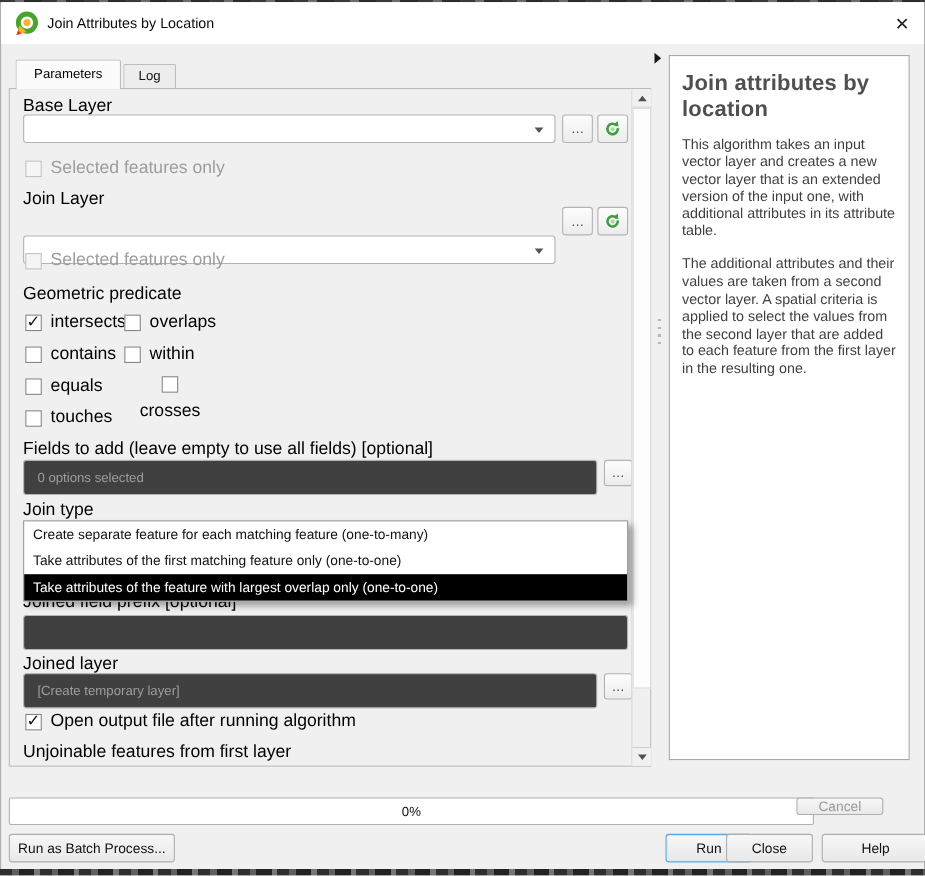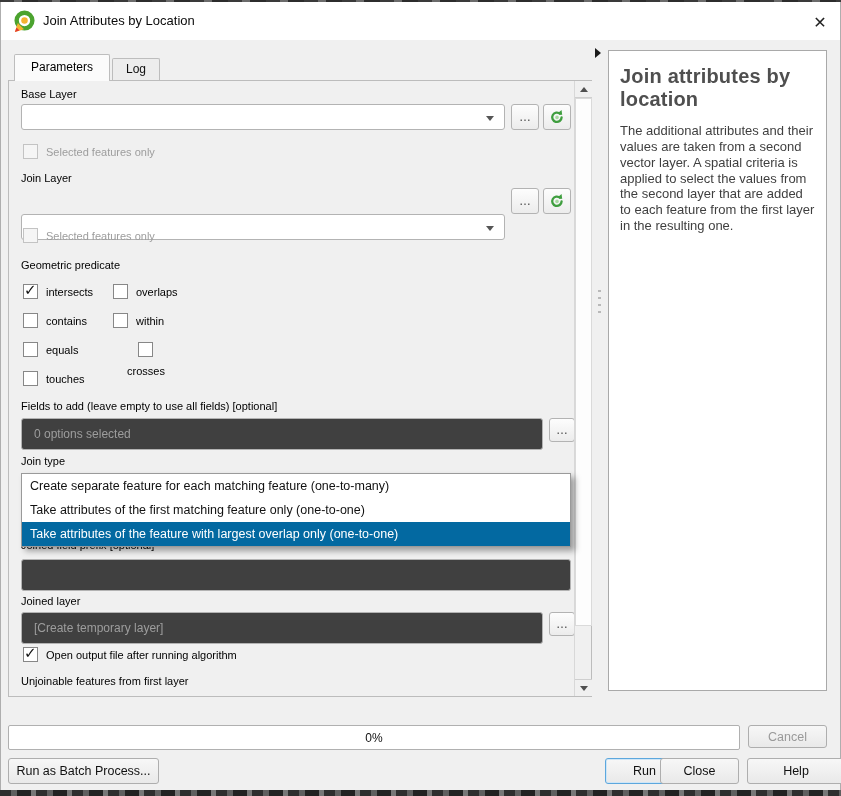--- a/index.html
+++ b/index.html
@@ -30,21 +30,21 @@
     border-radius:2px 2px 0 0; }
   .tab.active { left:14px; top:54px; width:96px; height:27px; background:#fbfbfb; z-index:3;
     line-height:25px; }
   .tab.inactive { left:112px; top:58px; width:48px; height:23px; background:#ededed;
     line-height:21px; color:#111; }
 
   
   .param-frame { position:absolute; left:8px; top:80px; width:584px; height:617px;
     border:1px solid #bcbcbc; background:#f0f0f0; z-index:1; }
   .pf { position:absolute; }
-  .lbl { font-size:11px; color:#000; white-space:nowrap; }
+  .lbl { font-size:16px; color:#000; white-space:nowrap; }
   .lbl.dim { color:#9d9d9d; }
 
   .combo { background:#fff; border:1px solid #b3b3b3; border-radius:3px; height:26px; position:relative; }
   .combo .arrow { position:absolute; right:10px; top:11px; width:0; height:0;
     border-left:4px solid transparent; border-right:4px solid transparent; border-top:5px solid #555; }
   .tinybtn { border:1px solid #b3b3b3; border-radius:3px; height:26px;
     background:linear-gradient(#fdfdfd,#ececec); display:flex; align-items:center; justify-content:center;
     font-size:12px; color:#444; cursor:pointer; }
   .tinybtn.small { height:24px; }
   .refresh-svg { width:16px; height:16px; }
@@ -55,21 +55,21 @@
 
   .cb { width:15px; height:15px; background:#fff; border:1px solid #878787; position:relative; display:inline-block; }
   .cb.disabled { border-color:#c3c3c3; background:#f5f5f5; }
   .cb .tick { position:absolute; left:0px; top:-4px; font-size:15px; font-weight:bold; color:#111; }
   .cbrow { display:flex; align-items:center; gap:8px; }
 
   
   .popup { position:absolute; background:#fff; border:1px solid #9a9a9a; z-index:6;
     box-shadow:4px 4px 6px rgba(0,0,0,.35); }
   .popup .opt { height:24px; line-height:24px; padding:0 8px; font-size:12.5px; color:#111; white-space:nowrap; cursor:pointer; }
-  .popup .opt.selected { background:#0369a1; color:#fff; }
+  .popup .opt.selected { background:#000000; color:#fff; }
 
   
   .scrollbar { position:absolute; right:0; top:0; width:17px; height:615px; background:#f0f0f0; border-left:1px solid #d8d8d8; }
   .sb-btn { position:absolute; left:0; width:17px; height:17px; background:#f0f0f0;
     display:flex; align-items:center; justify-content:center; cursor:pointer; }
   .sb-up { top:0; border-bottom:1px solid #cfcfcf; }
   .sb-down { bottom:0; border-top:1px solid #cfcfcf; }
   .tri-up { width:0; height:0; border-left:4px solid transparent; border-right:4px solid transparent; border-bottom:5px solid #505050; }
   .tri-down { width:0; height:0; border-left:4px solid transparent; border-right:4px solid transparent; border-top:5px solid #505050; }
   .sb-thumb { position:absolute; left:0; top:17px; width:17px; height:528px; background:#fdfdfd; border:1px solid #dadada; cursor:pointer; }
@@ -90,21 +90,21 @@
   
   .progress { position:absolute; left:8px; top:725px; width:732px; height:25px; background:#fff;
     border:1px solid #b0b0b0; border-radius:2px; display:flex; align-items:center; justify-content:center;
     font-size:12px; color:#111; }
   .btn { position:absolute; height:26px; border:1px solid #aeaeae; border-radius:3px;
     background:linear-gradient(#f7f7f7,#e9e9e9); font-size:12.5px; color:#111;
     display:flex; align-items:center; justify-content:center; cursor:pointer;
     font-family:"Liberation Sans","DejaVu Sans",sans-serif; }
   .btn.disabled { color:#9a9a9a; cursor:default; }
   .btn.default { border:1px solid #5ca7dd; box-shadow:inset 0 0 0 1px #cfe6f7; }
-  #btn-cancel { left:748px; top:725px; width:79px; height:23px;text-align:center; }
+  #btn-cancel { left:724px; top:725px; width:79px; height:16px;text-align:center; }
   #btn-batch  { left:8px;  top:758px; width:151px; }
   #btn-run    { left:573px; top:758px; width:79px;margin-left:32px; }
   #btn-close  { left:660px; top:758px; width:79px; }
   #btn-help   { left:747px; top:758px; width:98px; }
 </style>
 </head>
 <body>
 
 <div id="dialog">
 
@@ -232,20 +232,21 @@
         </div>
       <div class="sb-thumb"></div>
       <div class="sb-btn sb-down">
           <span class="tri-down"></span>
         </div>
     </div>
   </div>
 
   <div class="help-panel">
     <h2>Join attributes by location</h2>
+    <p>This algorithm takes an input vector layer and creates a new vector layer that is an extended version of the input one, with additional attributes in its attribute table.</p>
     <p>The additional attributes and their values are taken from a second vector layer. A spatial criteria is applied to select the values from the second layer that are added to each feature from the first layer in the resulting one.</p>
   </div>
 
   <div class="progress">
     <span>0%</span>
   </div>
   <div class="btn disabled" id="btn-cancel">Cancel</div>
   <div class="btn" id="btn-batch">Run as Batch Process...</div>
   <div class="btn default" id="btn-run">Run</div>
   <div class="btn" id="btn-close">Close</div>

